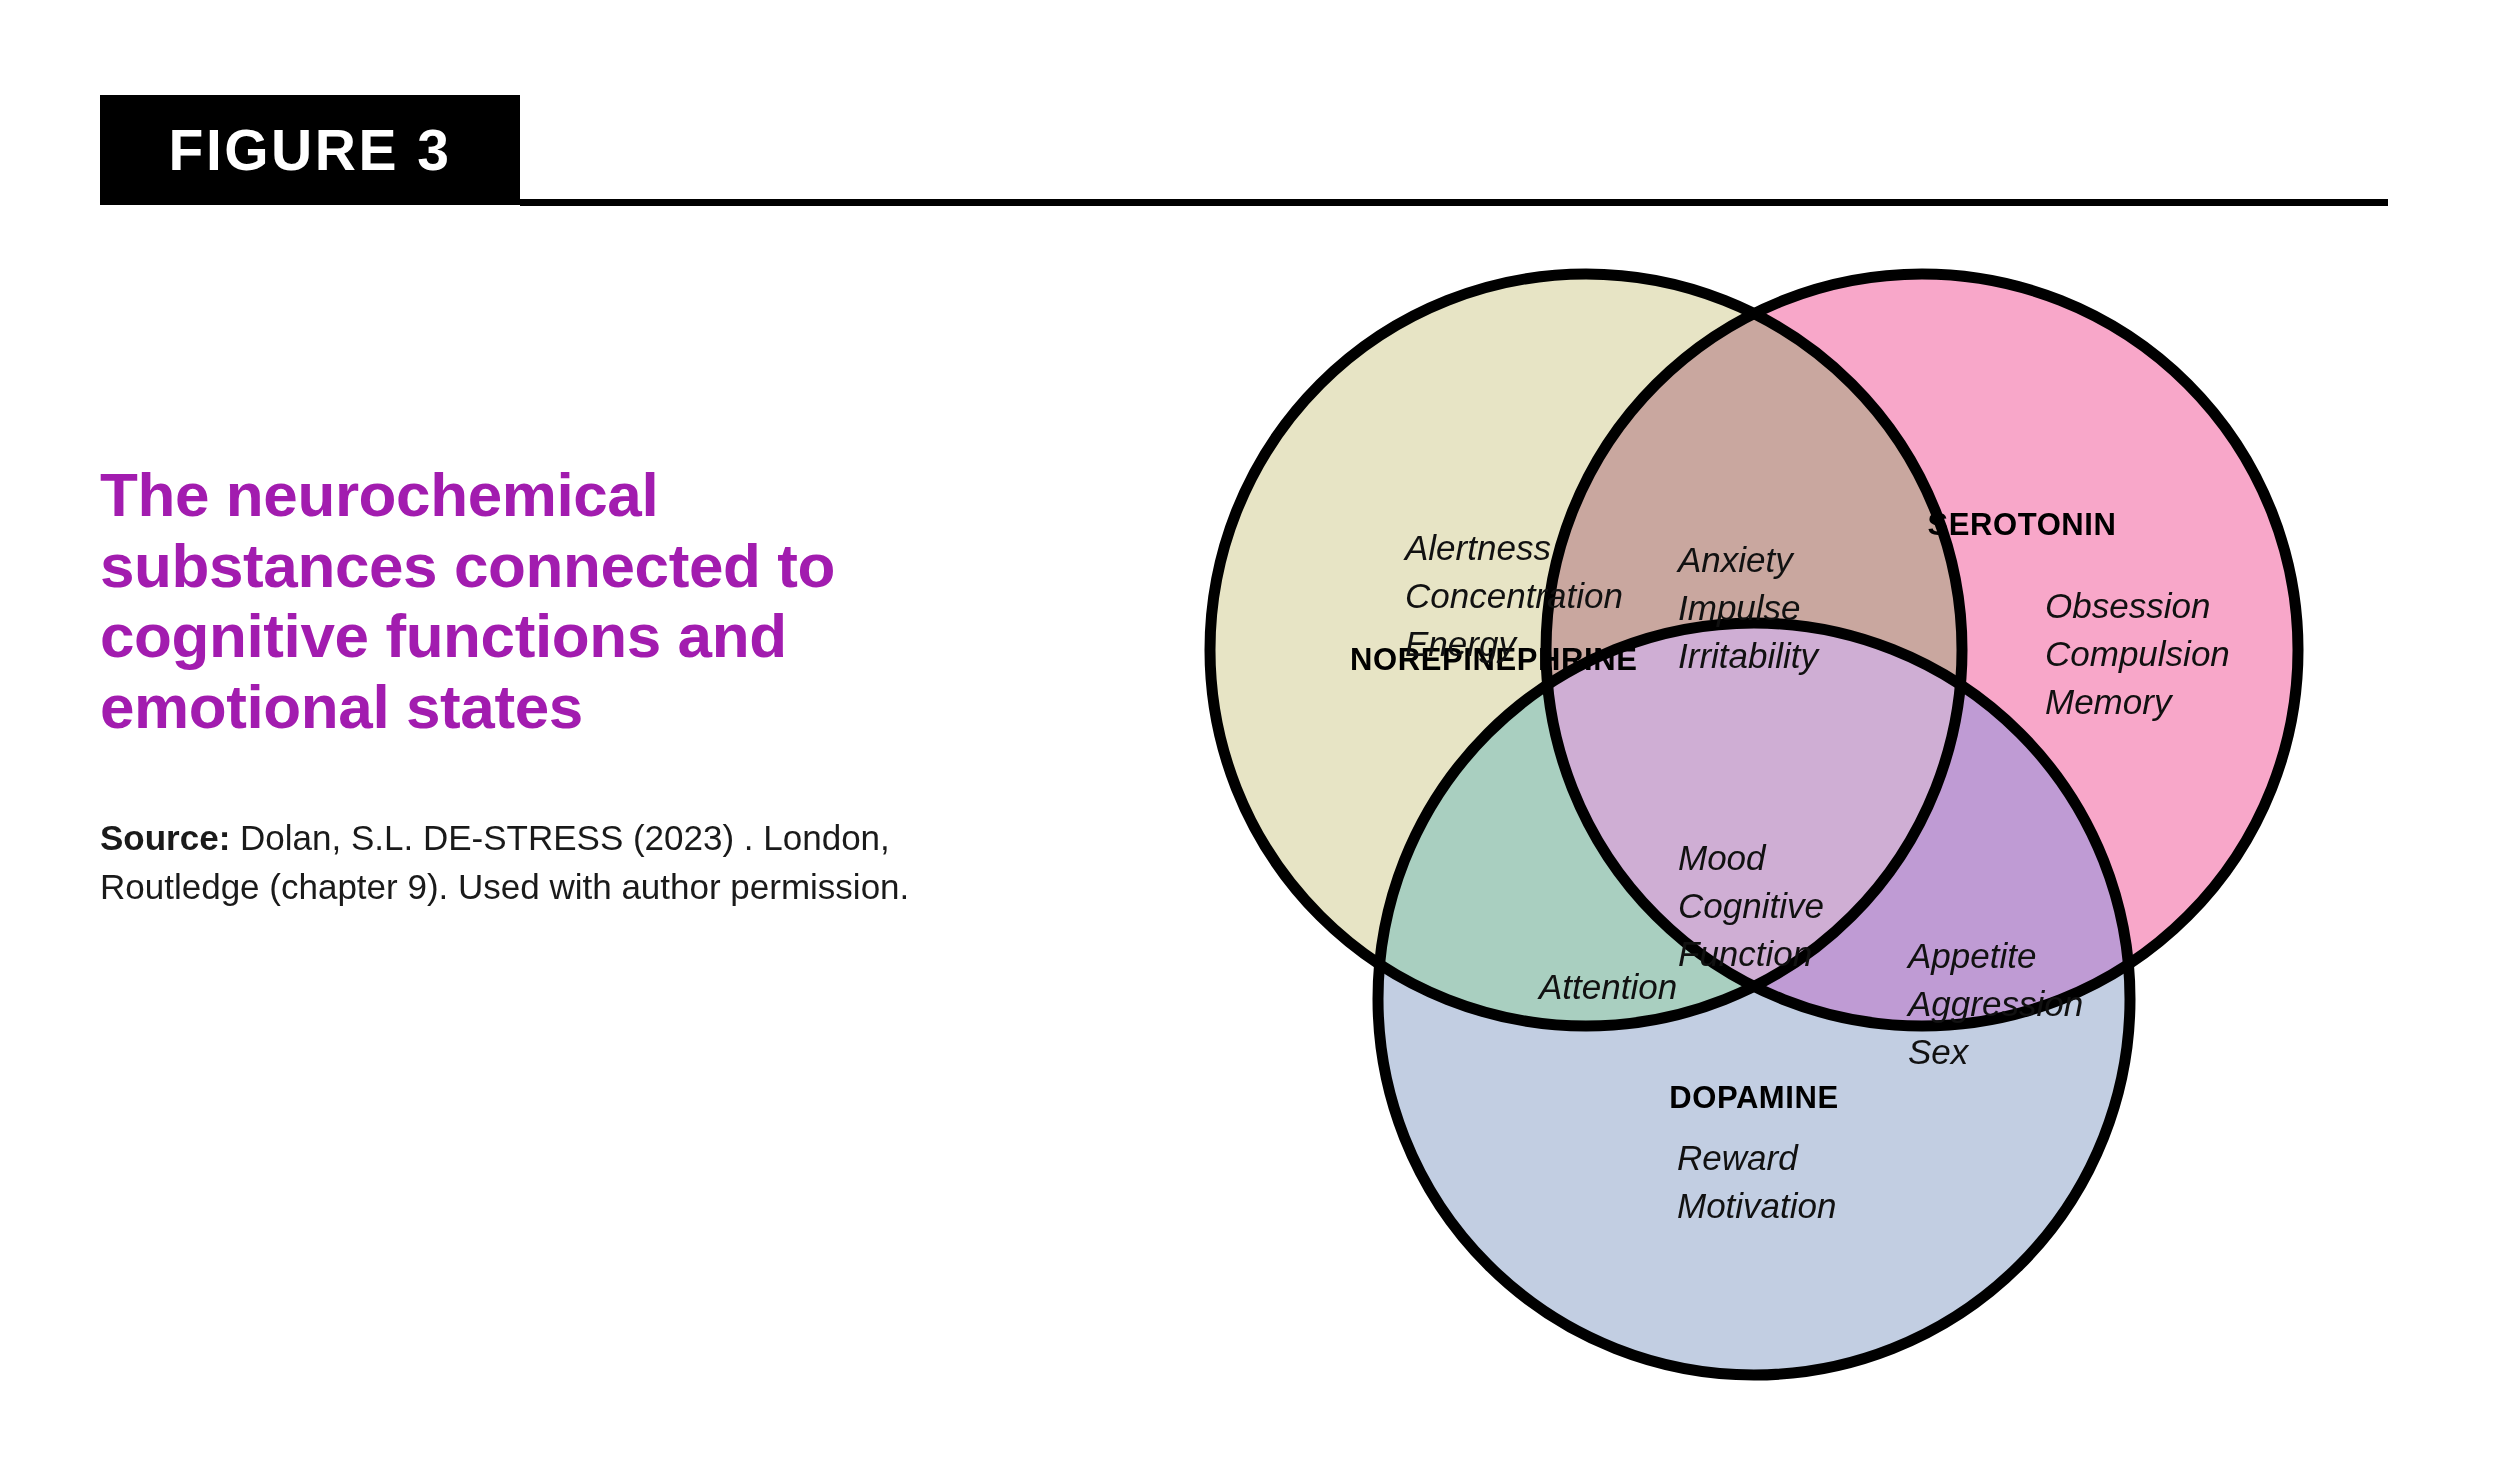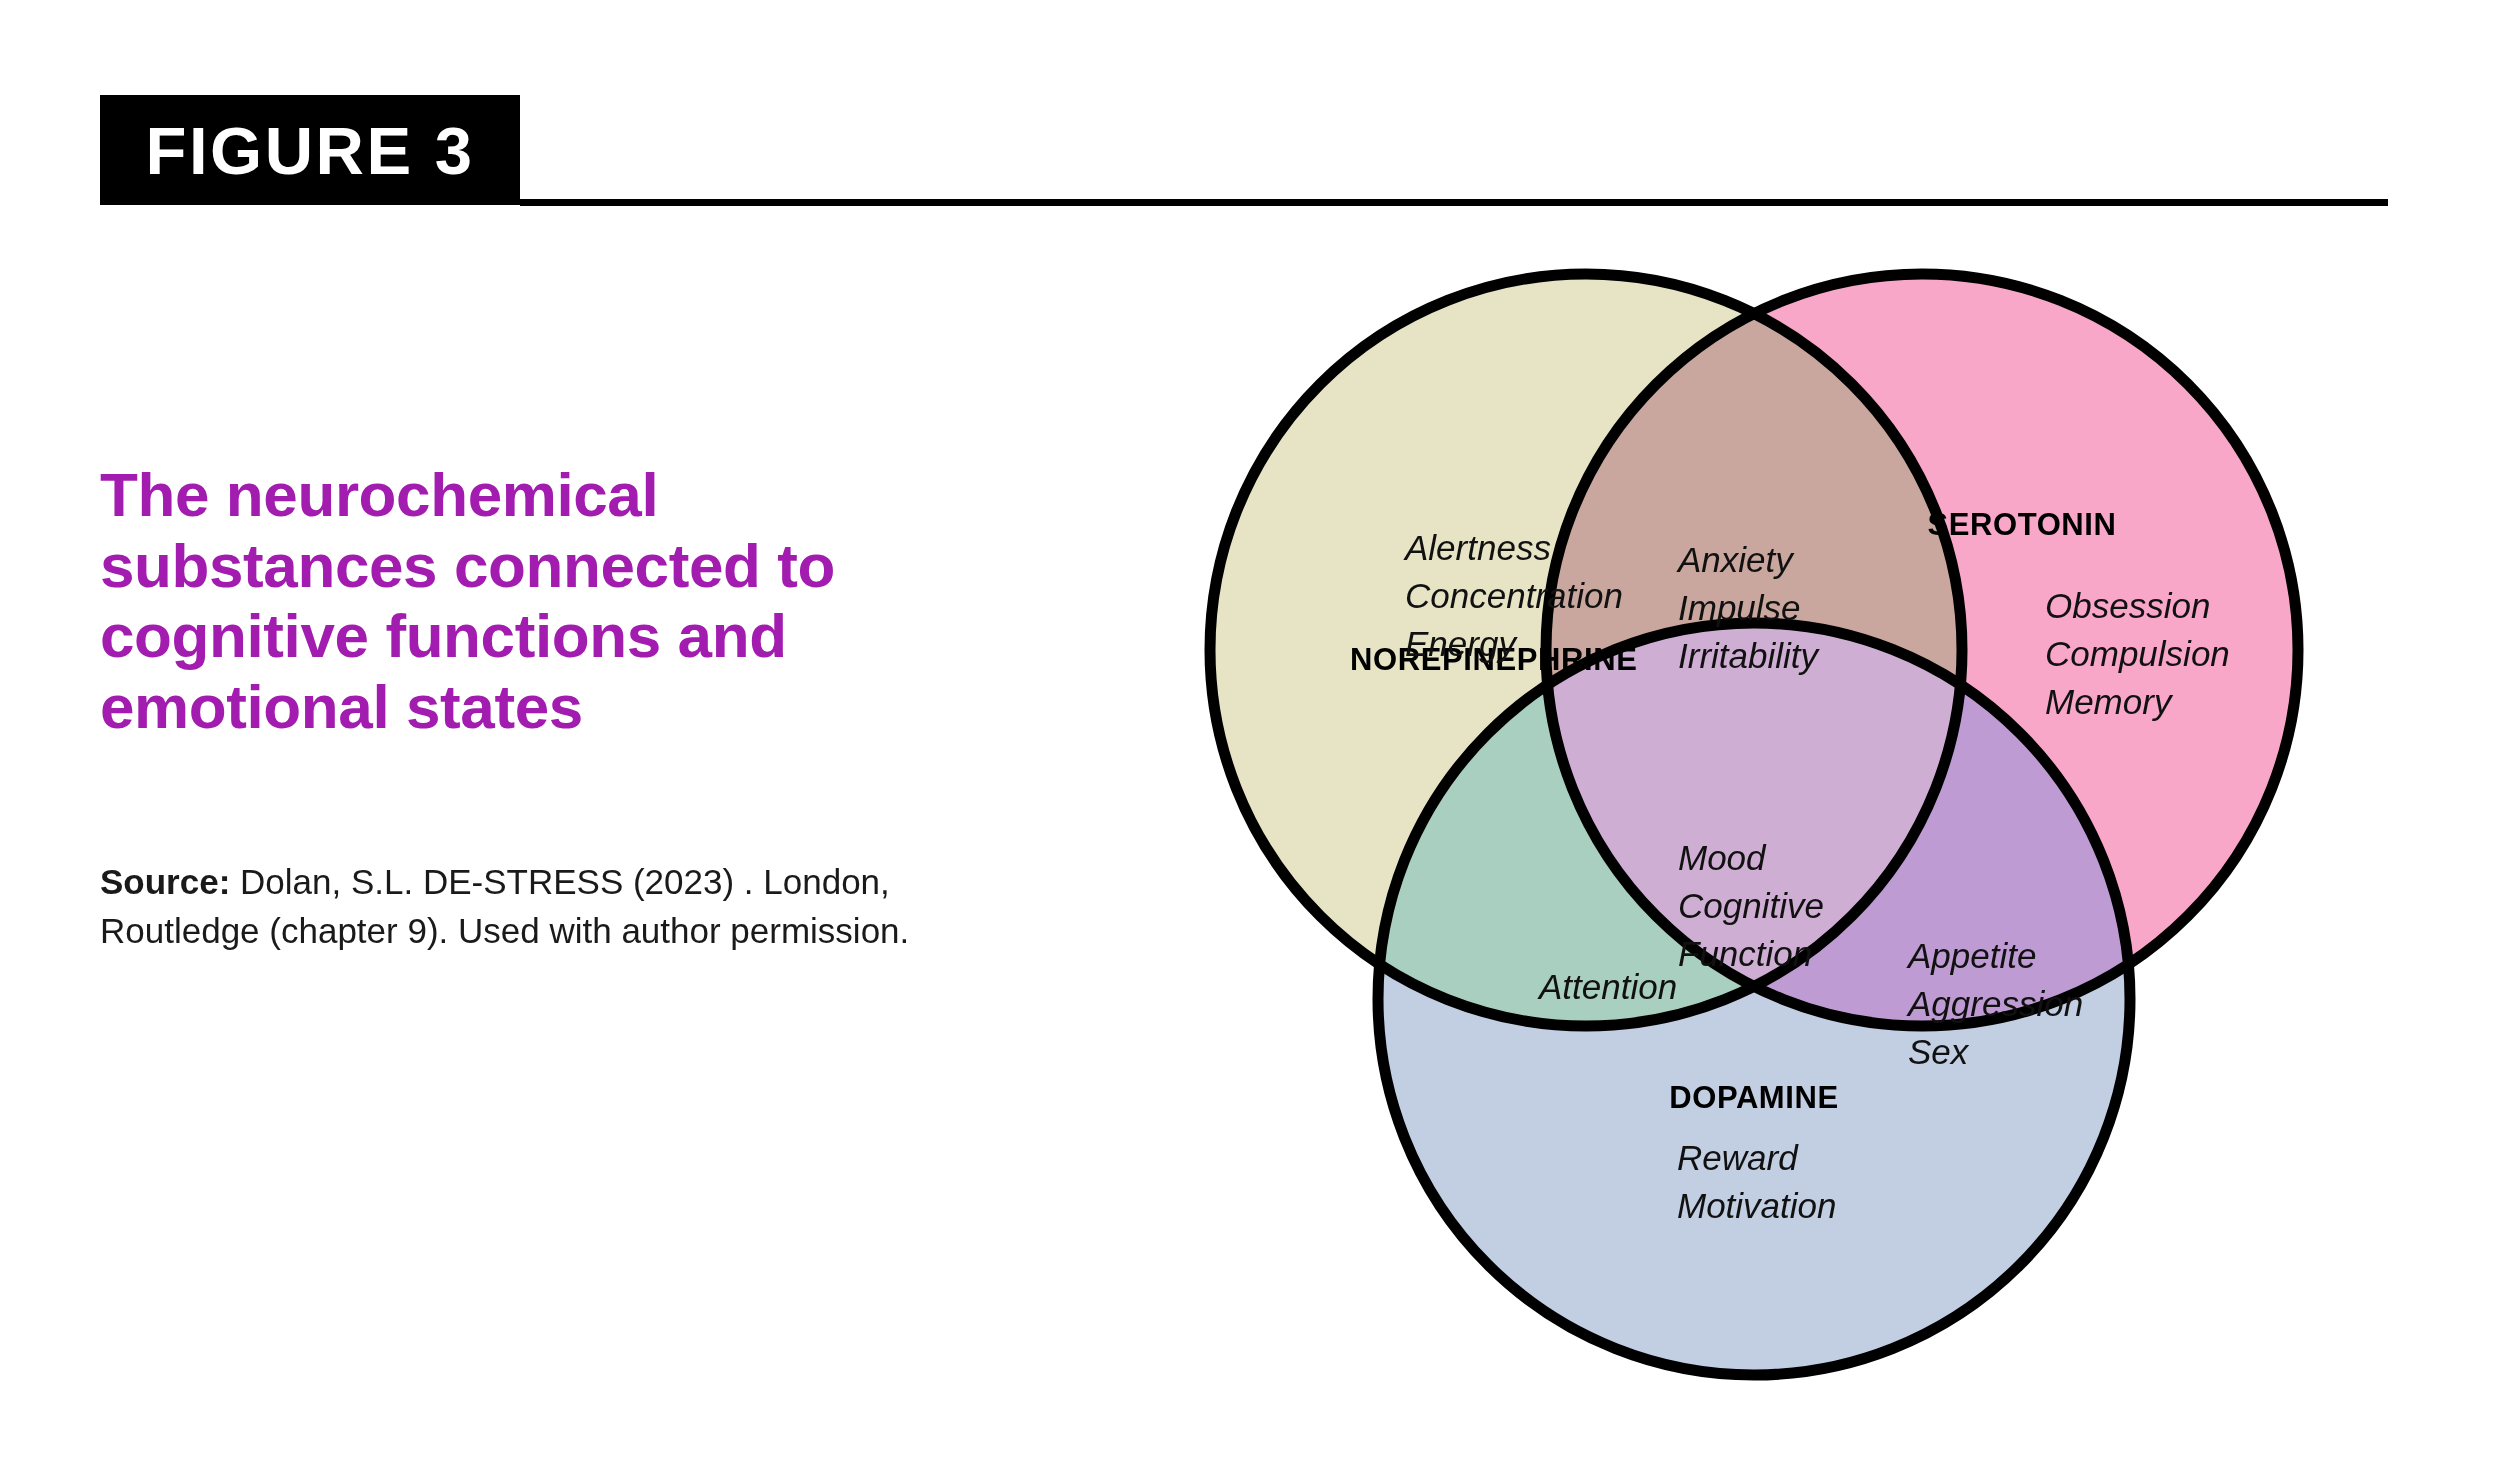--- a/index.html
+++ b/index.html
@@ -18,21 +18,21 @@
   }
   #figure-badge{
     position:absolute;
     left:100px; top:95px;
     width:420px; height:110px;
     background:#000000;
     display:flex; align-items:center; justify-content:center;
   }
   #figure-badge-label{
     color:#ffffff;
-    font-size:67px;
+    font-size:57px;
     font-weight:bold;
     letter-spacing:2.5px;
     font-family:"Liberation Sans", sans-serif;
   }
   #header-rule{
     position:absolute;
     left:520px; top:199px;
     width:1868px; height:7px;
     background:#000000;
   }
@@ -46,21 +46,21 @@
   #figure-title{
     font-size:62px;
     font-weight:bold;
     line-height:1.14;
     color:#a21caf;
     letter-spacing:-0.4px;
     margin:0;
     font-family:"Liberation Sans", sans-serif;
   }
   #source-block{
-    margin-top:114px;
+    margin-top:70px;
     font-size:35px;
     line-height:1.42;
     color:#1a1a1a;
     max-width:830px;
     font-family:"Liberation Sans", sans-serif;
   }
   #source-label{font-weight:bold;}
 
   
   #venn-wrap{

